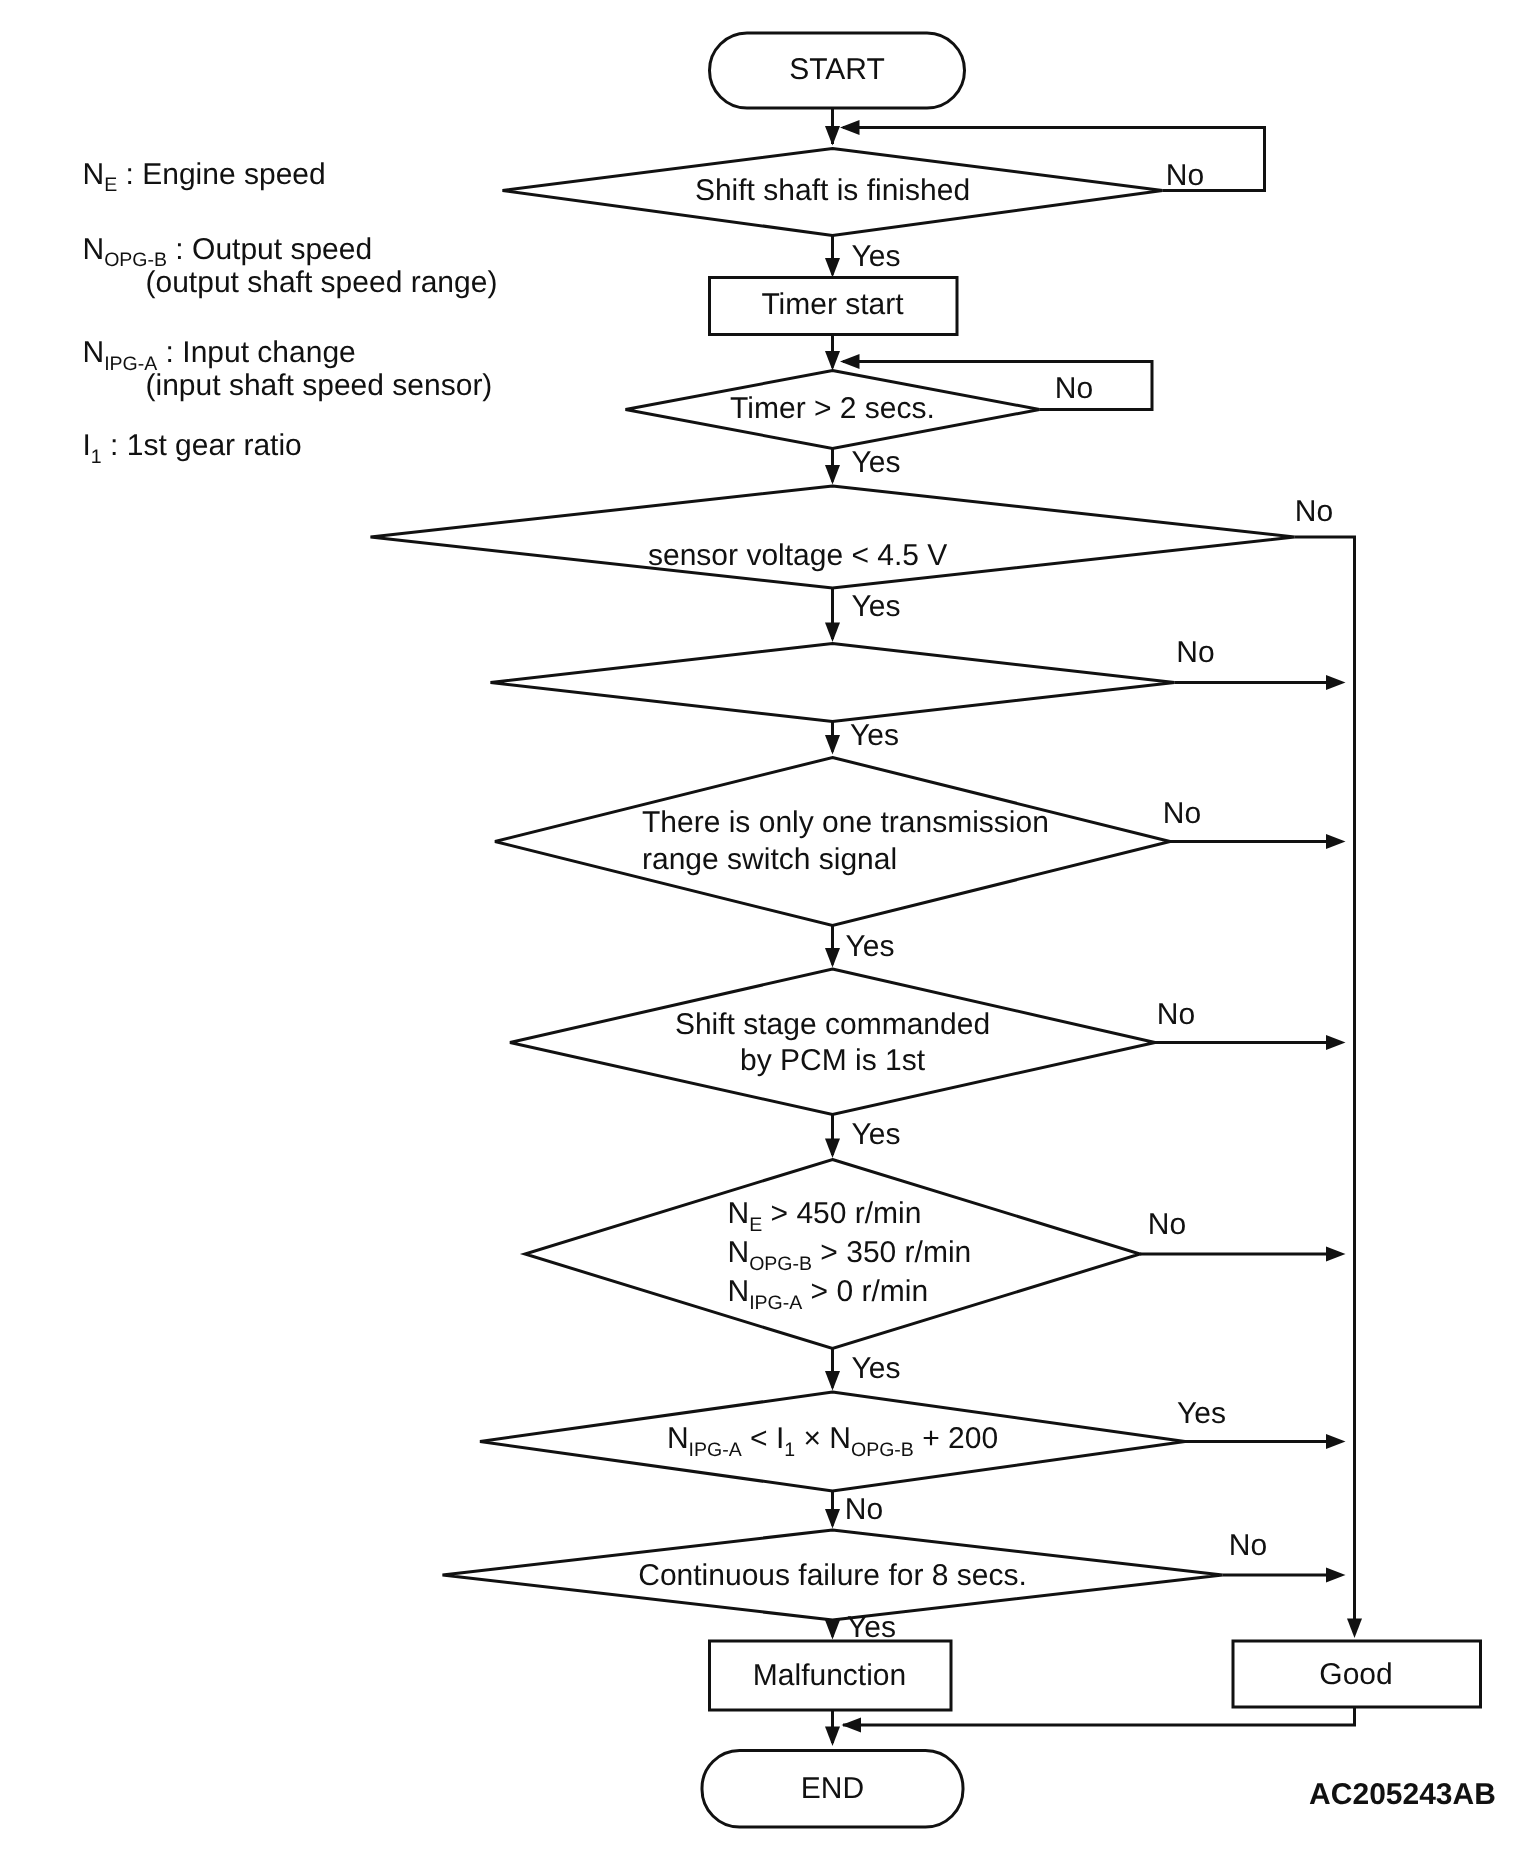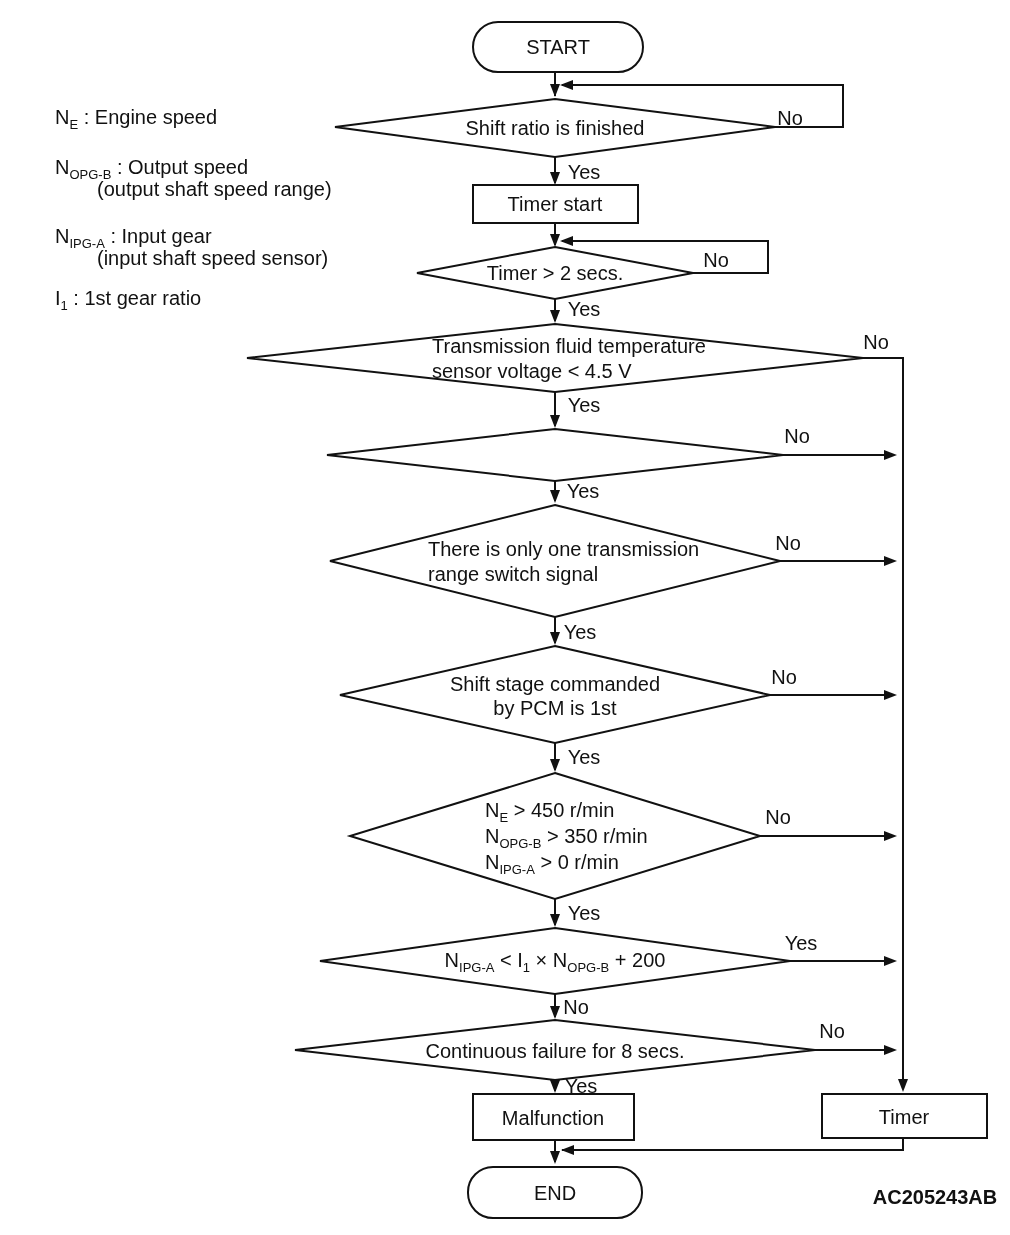--- a/index.html
+++ b/index.html
@@ -81,42 +81,41 @@
       <polygon points="903,1092 898,1079 908,1079"></polygon>
       <polygon points="555,1164 550,1151 560,1151"></polygon>
       <polygon points="561,1150 574,1145 574,1155"></polygon>
     </g>
   </svg>
 
   <div>
     <div class="tl" style="left:55px;top:117px"><span>N</span><sub>E</sub><span> : Engine speed</span></div>
     <div class="tl" style="left:55px;top:167px"><span>N</span><sub>OPG-B</sub><span> : Output speed</span></div>
     <div class="tl" style="left:97px;top:189px">(output shaft speed range)</div>
-    <div class="tl" style="left:55px;top:236px"><span>N</span><sub>IPG-A</sub><span> : Input gear</span></div>
+    <div class="tl" style="left:55px;top:236px"><span>N</span><sub>IPG-A</sub><span> : Input change</span></div>
     <div class="tl" style="left:97px;top:258px">(input shaft speed sensor)</div>
     <div class="tl" style="left:55px;top:298px"><span>I</span><sub>1</sub><span> : 1st gear ratio</span></div>
   </div>
 
   <div class="lbl" style="left:558px;top:47px">START</div>
-  <div class="lbl" style="left:555px;top:128px">Shift ratio is finished</div>
+  <div class="lbl" style="left:555px;top:128px">Shift shaft is finished</div>
   <div class="lbl" style="left:555px;top:204px">Timer start</div>
   <div class="lbl" style="left:555px;top:273px">Timer &gt; 2 secs.</div>
-  <div class="tl" style="left:432px;top:346px">Transmission fluid temperature</div>
   <div class="tl" style="left:432px;top:371px">sensor voltage &lt; 4.5 V</div>
   <div class="tl" style="left:428px;top:549px">There is only one transmission</div>
   <div class="tl" style="left:428px;top:574px">range switch signal</div>
   <div class="lbl" style="left:555px;top:684px">Shift stage commanded</div>
   <div class="lbl" style="left:555px;top:708px">by PCM is 1st</div>
   <div class="tl" style="left:485px;top:810px"><span>N</span><sub>E</sub><span> &gt; 450 r/min</span></div>
   <div class="tl" style="left:485px;top:836px"><span>N</span><sub>OPG-B</sub><span> &gt; 350 r/min</span></div>
   <div class="tl" style="left:485px;top:862px"><span>N</span><sub>IPG-A</sub><span> &gt; 0 r/min</span></div>
   <div class="lbl" style="left:555px;top:960px"><span>N</span><sub>IPG-A</sub><span> &lt; I</span><sub>1</sub><span> × N</span><sub>OPG-B</sub><span> + 200</span></div>
   <div class="lbl" style="left:555px;top:1051px">Continuous failure for 8 secs.</div>
   <div class="lbl" style="left:553px;top:1118px">Malfunction</div>
-  <div class="lbl" style="left:904px;top:1117px">Timer</div>
+  <div class="lbl" style="left:904px;top:1117px">Good</div>
   <div class="lbl" style="left:555px;top:1193px">END</div>
 
   <div class="lbl" style="left:790px;top:118px">No</div>
   <div class="lbl" style="left:584px;top:172px">Yes</div>
   <div class="lbl" style="left:716px;top:260px">No</div>
   <div class="lbl" style="left:584px;top:309px">Yes</div>
   <div class="lbl" style="left:876px;top:342px">No</div>
   <div class="lbl" style="left:584px;top:405px">Yes</div>
   <div class="lbl" style="left:797px;top:436px">No</div>
   <div class="lbl" style="left:583px;top:491px">Yes</div>

